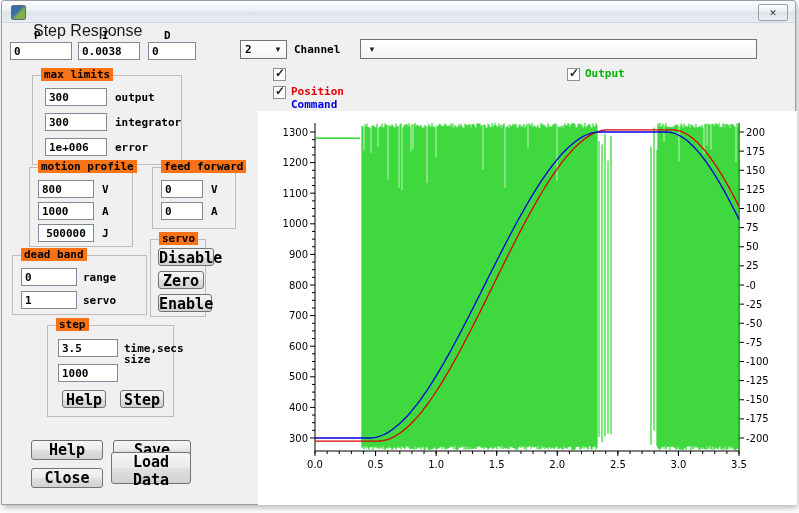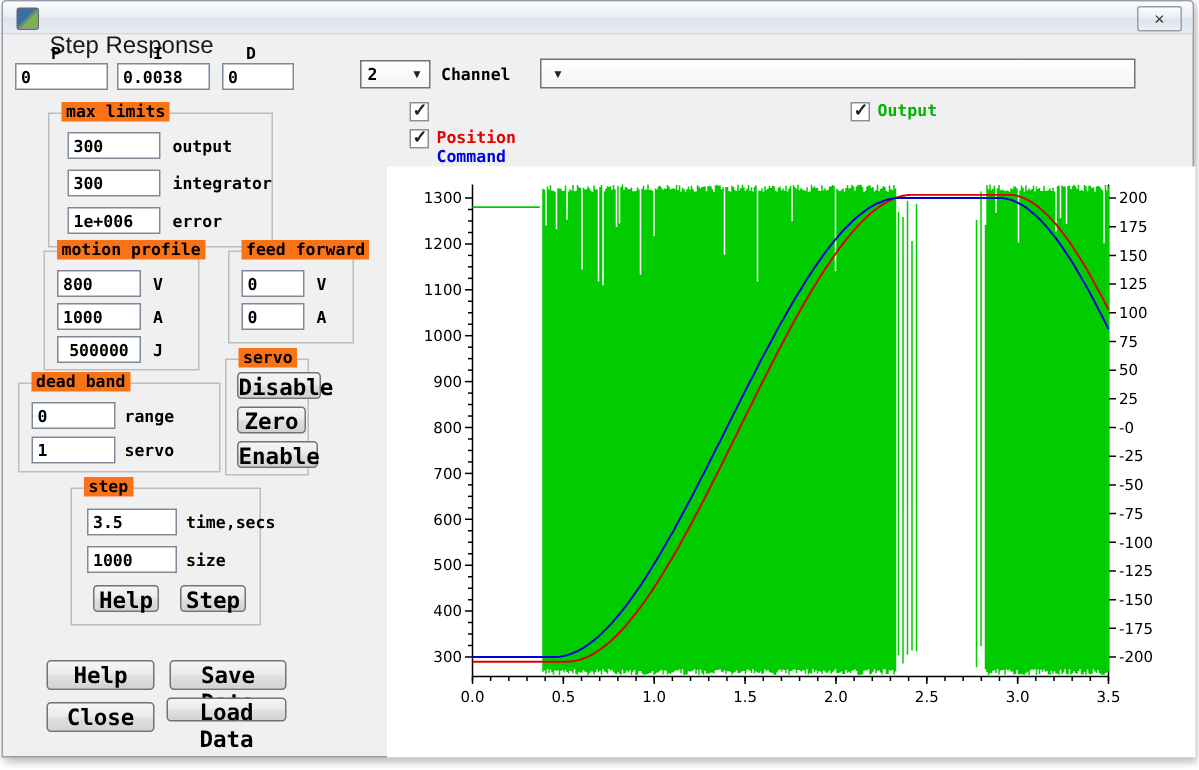--- a/index.html
+++ b/index.html
@@ -106,29 +106,29 @@
     <span class="lbl" style="left:70px;top:15px;">range</span>
     <input class="field" style="left: 8px; top: 35px; width: 56px;" value="1">
     <span class="lbl" style="left:70px;top:38px;">servo</span>
   </div>
 
   <div class="groupbox" style="left:45px;top:324px;width:127px;height:92px;">
     <span class="gb-title">step</span>
     <input class="field" style="left: 10px; top: 13px; width: 60px;" value="3.5">
     <span class="lbl" style="left:76px;top:16px;">time,secs</span>
     <input class="field" style="left: 10px; top: 38px; width: 60px;" value="1000">
-    <span class="lbl" style="left:76px;top:41px;">size</span>
+    <span class="lbl" style="left:76px;top:27px;">size</span>
     <button class="btn" style="left:14px;top:64px;width:44px;height:18px;">Help</button>
     <button class="btn" style="left:72px;top:64px;width:44px;height:18px;">Step</button>
   </div>
 
   <button class="btn" style="left:29px;top:439px;width:72px;height:20px;">Help</button>
   <button class="btn" style="left:111px;top:439px;width:78px;height:20px;">Save Data</button>
   <button class="btn" style="left:29px;top:467px;width:72px;height:20px;">Close</button>
-  <button class="btn" style="left:109px;top:464px;width:80px;height:16px;">Load Data</button>
+  <button class="btn" style="left:109px;top:451px;width:80px;height:32px;">Load Data</button>
 
   <div class="chart-panel">
     <svg id="chart-svg" width="535" height="396" viewBox="0 0 535 396">
         <line x1="53" y1="12" x2="53" y2="340" stroke="#000"></line>
         <line x1="477" y1="12" x2="477" y2="340" stroke="#000"></line>
         <line x1="53" y1="340" x2="477" y2="340" stroke="#000"></line>
         <line x1="48" y1="327" x2="53" y2="327" stroke="#000"></line>
         <text x="46" y="330.5" text-anchor="end" font-size="10" font-family="DejaVu Sans, sans-serif" fill="#000">300</text>
         <line x1="48" y1="296.4" x2="53" y2="296.4" stroke="#000"></line>
         <text x="46" y="299.9" text-anchor="end" font-size="10" font-family="DejaVu Sans, sans-serif" fill="#000">400</text>

